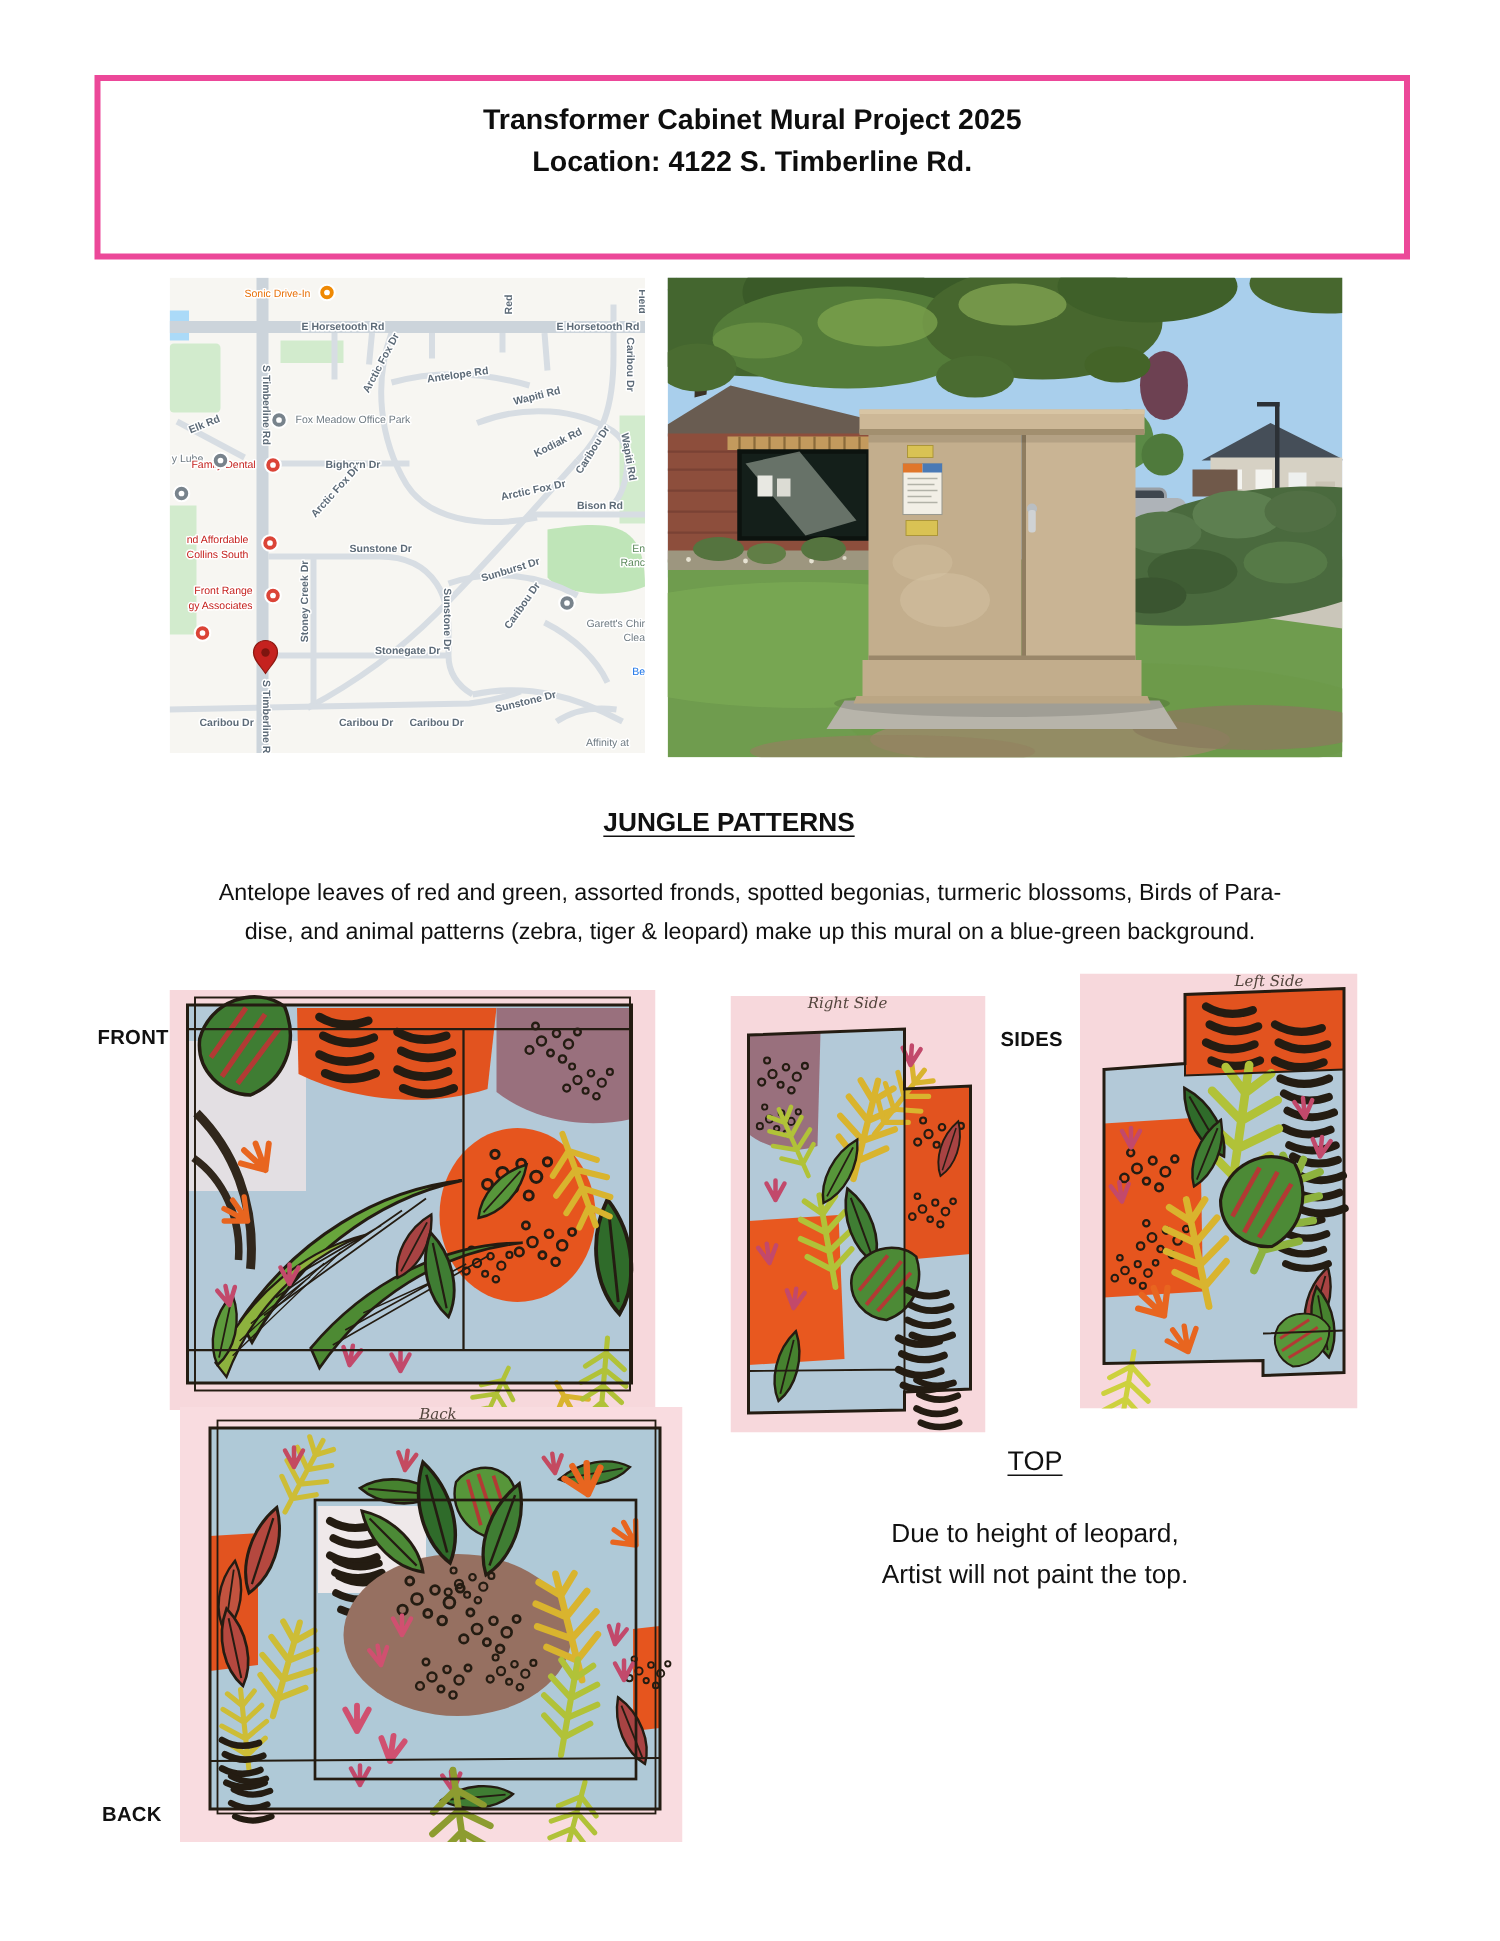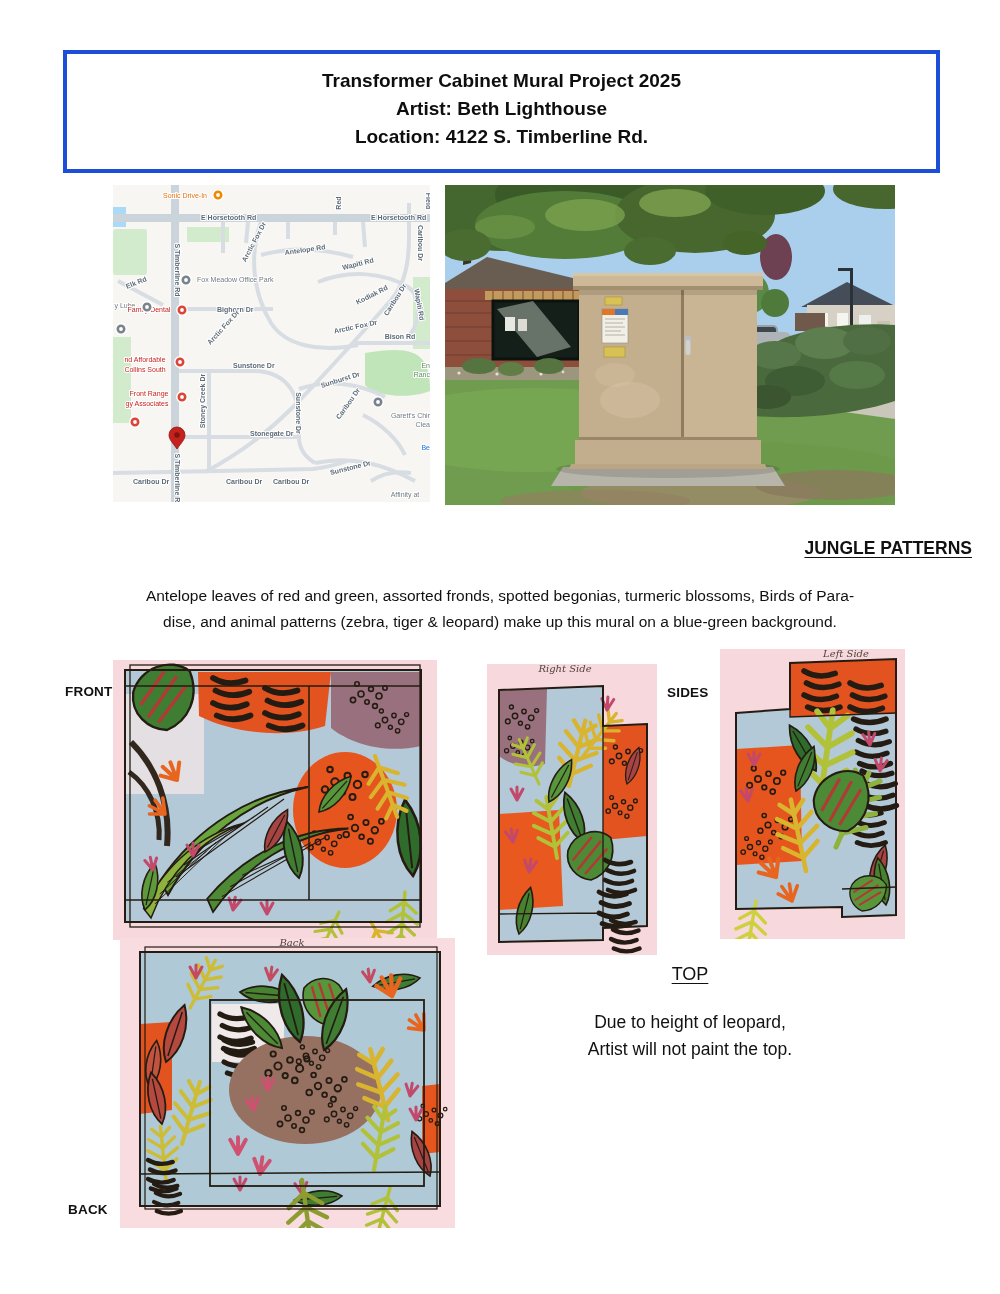--- a/index.html
+++ b/index.html
@@ -1,27 +1,27 @@
 <!DOCTYPE html>
 <html><head>
 <meta charset="utf-8">
 <style>
   *{margin:0;padding:0;box-sizing:border-box}
   html,body{background:#fff}
   body{width:1000px;height:1294px;position:relative;font-family:"Liberation Sans",sans-serif;color:#111}
   .page{position:absolute;inset:0;background:#fff;overflow:hidden}
 
-  .header-box{position:absolute;left:63px;top:50px;width:877px;height:123px;border:4px solid #1d4ed8;
+  .header-box{position:absolute;left:63px;top:50px;width:877px;height:123px;border:4px solid #ec4899;
     display:flex;flex-direction:column;align-items:center;padding-top:13px}
   .header-box div{font-weight:bold;font-size:19px;line-height:28px;color:#0e0e0e}
 
   .map-wrap{position:absolute;left:113px;top:185px;width:317px;height:317px;overflow:hidden}
   .photo-wrap{position:absolute;left:445px;top:185px;width:450px;height:320px;overflow:hidden}
 
-  .section-heading{position:absolute;left:0;top:538px;width:972px;text-align:right;
+  .section-heading{position:absolute;left:0;top:538px;width:972px;text-align:center;
     font-size:17.5px;font-weight:bold;text-decoration:underline;text-underline-offset:3px}
   .desc{position:absolute;left:80px;top:583px;width:840px;text-align:center;font-size:15.5px;line-height:26px}
 
   .side-label{position:absolute;font-size:13.5px;font-weight:bold;letter-spacing:.2px}
   #lbl-front{left:65px;top:684px}
   #lbl-sides{left:667px;top:685px}
   #lbl-back{left:68px;top:1202px}
 
   .sketch{position:absolute}
   #sk-front{left:113px;top:660px}
@@ -86,21 +86,20 @@
       <path d="M0 0 C20 -4 34 -22 30 -46 C16 -62 -12 -58 -22 -38 C-28 -20 -16 -4 0 0 Z" stroke="#241c12" stroke-width="2"></path>
       <path d="M-14 -14 L18 -44 M-6 -8 L24 -34 M-18 -26 L8 -50" fill="none" stroke="#b23a34" stroke-width="3"></path>
     </g>
   </defs>
 </svg>
 
 <div class="page">
 
   <div class="header-box">
     <div>Transformer Cabinet Mural Project 2025</div>
-    <div>Artist: Beth Lighthouse</div>
     <div>Location: 4122 S. Timberline Rd.</div>
   </div>
 
   <div class="map-wrap">
     <svg width="317" height="317" viewBox="0 0 317 317">
       <rect width="317" height="317" fill="#f7f6f2"></rect>
       <g fill="#d2ebcd">
         <rect x="0" y="44" width="34" height="46" rx="3"></rect>
         <rect x="74" y="42" width="42" height="15"></rect>
         <rect x="0" y="152" width="18" height="86"></rect>

